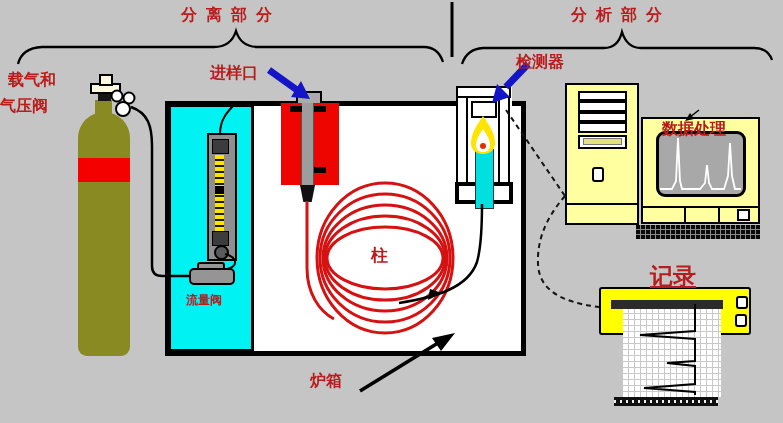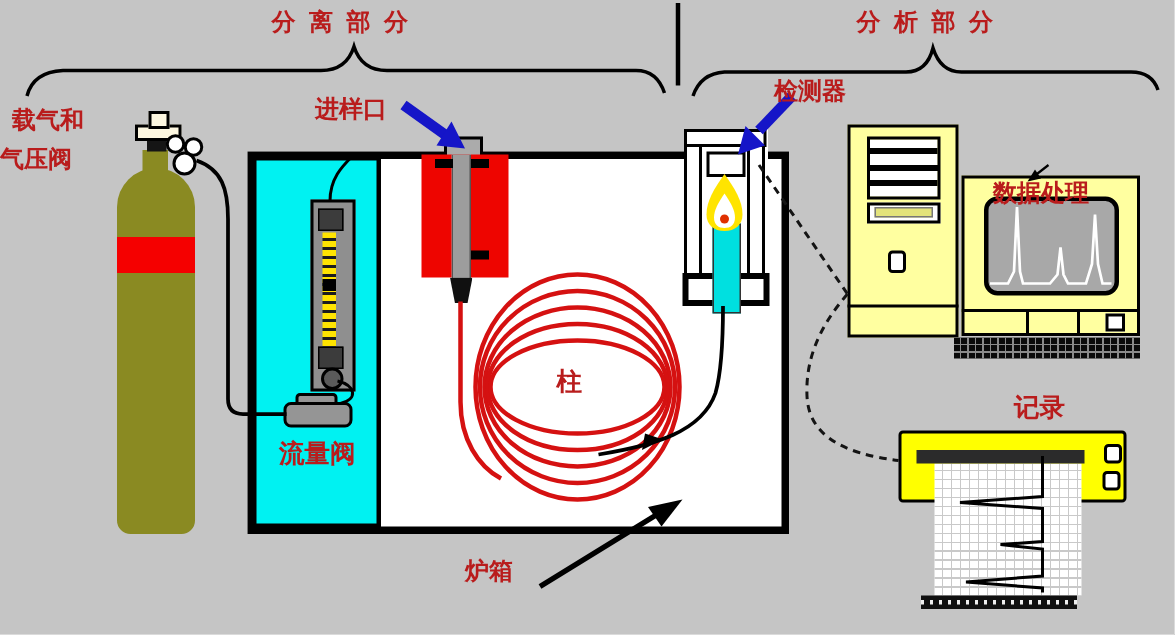--- a/index.html
+++ b/index.html
@@ -202,16 +202,16 @@
   <div class="lbl spread labels" style="left:181px;top:6px;">分离部分</div>
   <div class="lbl spread labels" style="left:571px;top:6px;">分析部分</div>
 
   <div class="lbl labels" style="left:8px;top:71px;">载气和</div>
   <div class="lbl labels" style="left:0;top:97px;">气压阀</div>
 
   <div class="lbl labels" style="left:210px;top:64px;">进样口</div>
   <div class="lbl labels" style="left:516px;top:53px;font-family:Liberation Serif, serif;">检测器</div>
   <div class="lbl labels" style="left:662px;top:80px;margin-top:40px;">数据处理</div>
   <div class="lbl labels" style="left:371px;top:246px;font-size:17px;">柱</div>
-  <div class="lbl labels" style="left:186px;top:294px;font-size:17px;">流量阀</div>
+  <div class="lbl labels" style="left:186px;top:294px;font-size:12px;">流量阀</div>
   <div class="lbl labels" style="left:310px;top:372px;">炉箱</div>
-  <div class="lbl labels" style="left:676px;top:263px;font-size:17px;">记录</div>
+  <div class="lbl labels" style="left:650px;top:263px;font-size:23px;text-decoration:underline;">记录</div>
 </div>
 
 </body></html>

